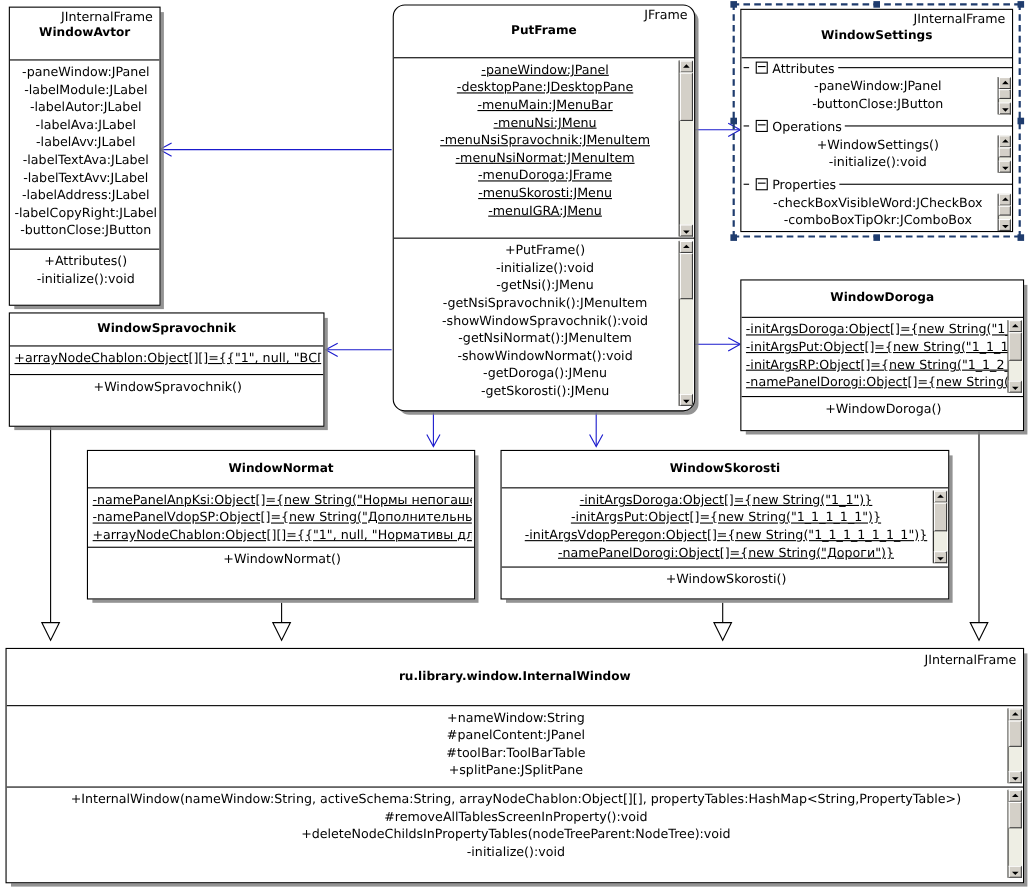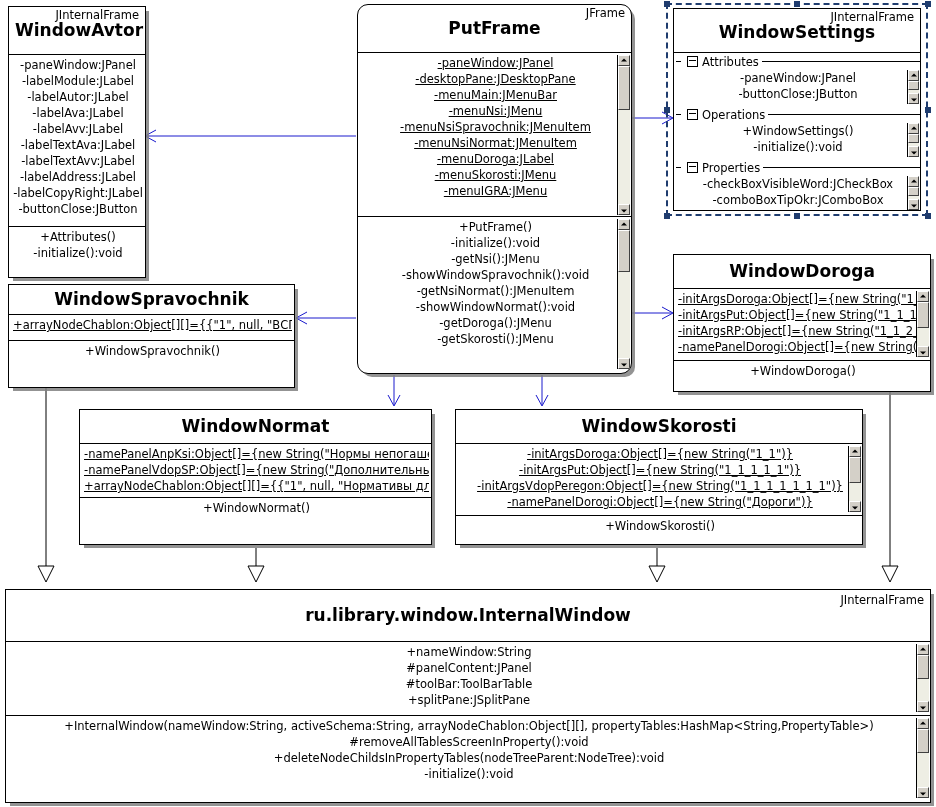--- a/index.html
+++ b/index.html
@@ -34,21 +34,21 @@
   .stereo{
     text-align:right;
     font-size:11.5px;
     line-height:13px;
     color:#000;
     white-space:nowrap;
   }
   .cname{
     text-align:center;
     font-weight:bold;
-    font-size:17px;
+    font-size:11px;
     line-height:16px;
     color:#000;
     white-space:nowrap;
   }
 
   .compart{
     position:relative;
     border-bottom:1px solid #000000;
     box-sizing:border-box;
     padding:2px 2px 2px 4px;
@@ -213,36 +213,37 @@
       <div class="cname">PutFrame</div>
     </div>
 
     <div class="compart" style="height:164px;">
       <div class="feat stat">-paneWindow:JPanel</div>
       <div class="feat stat">-desktopPane:JDesktopPane</div>
       <div class="feat stat">-menuMain:JMenuBar</div>
       <div class="feat stat">-menuNsi:JMenu</div>
       <div class="feat stat">-menuNsiSpravochnik:JMenuItem</div>
       <div class="feat stat">-menuNsiNormat:JMenuItem</div>
-      <div class="feat stat">-menuDoroga:JLabel</div>
+      <div class="feat stat">-menuDoroga:JFrame</div>
       <div class="feat stat">-menuSkorosti:JMenu</div>
       <div class="feat stat">-menuIGRA:JMenu</div>
       <div class="sb" style="top:2px;height:160px;">
         <div class="btn up"></div>
         <div class="track">
           <div class="thumb" style="top:0;height:44px;"></div>
         </div>
         <div class="btn dn"></div>
       </div>
     </div>
 
     <div class="compart last" style="height:156px;">
       <div class="feat">+PutFrame()</div>
       <div class="feat">-initialize():void</div>
       <div class="feat">-getNsi():JMenu</div>
+      <div class="feat">-getNsiSpravochnik():JMenuItem</div>
       <div class="feat">-showWindowSpravochnik():void</div>
       <div class="feat">-getNsiNormat():JMenuItem</div>
       <div class="feat">-showWindowNormat():void</div>
       <div class="feat">-getDoroga():JMenu</div>
       <div class="feat">-getSkorosti():JMenu</div>
       <div class="sb" style="top:2px;height:150px;">
         <div class="btn up"></div>
         <div class="track">
           <div class="thumb" style="top:0;height:42px;"></div>
         </div>

